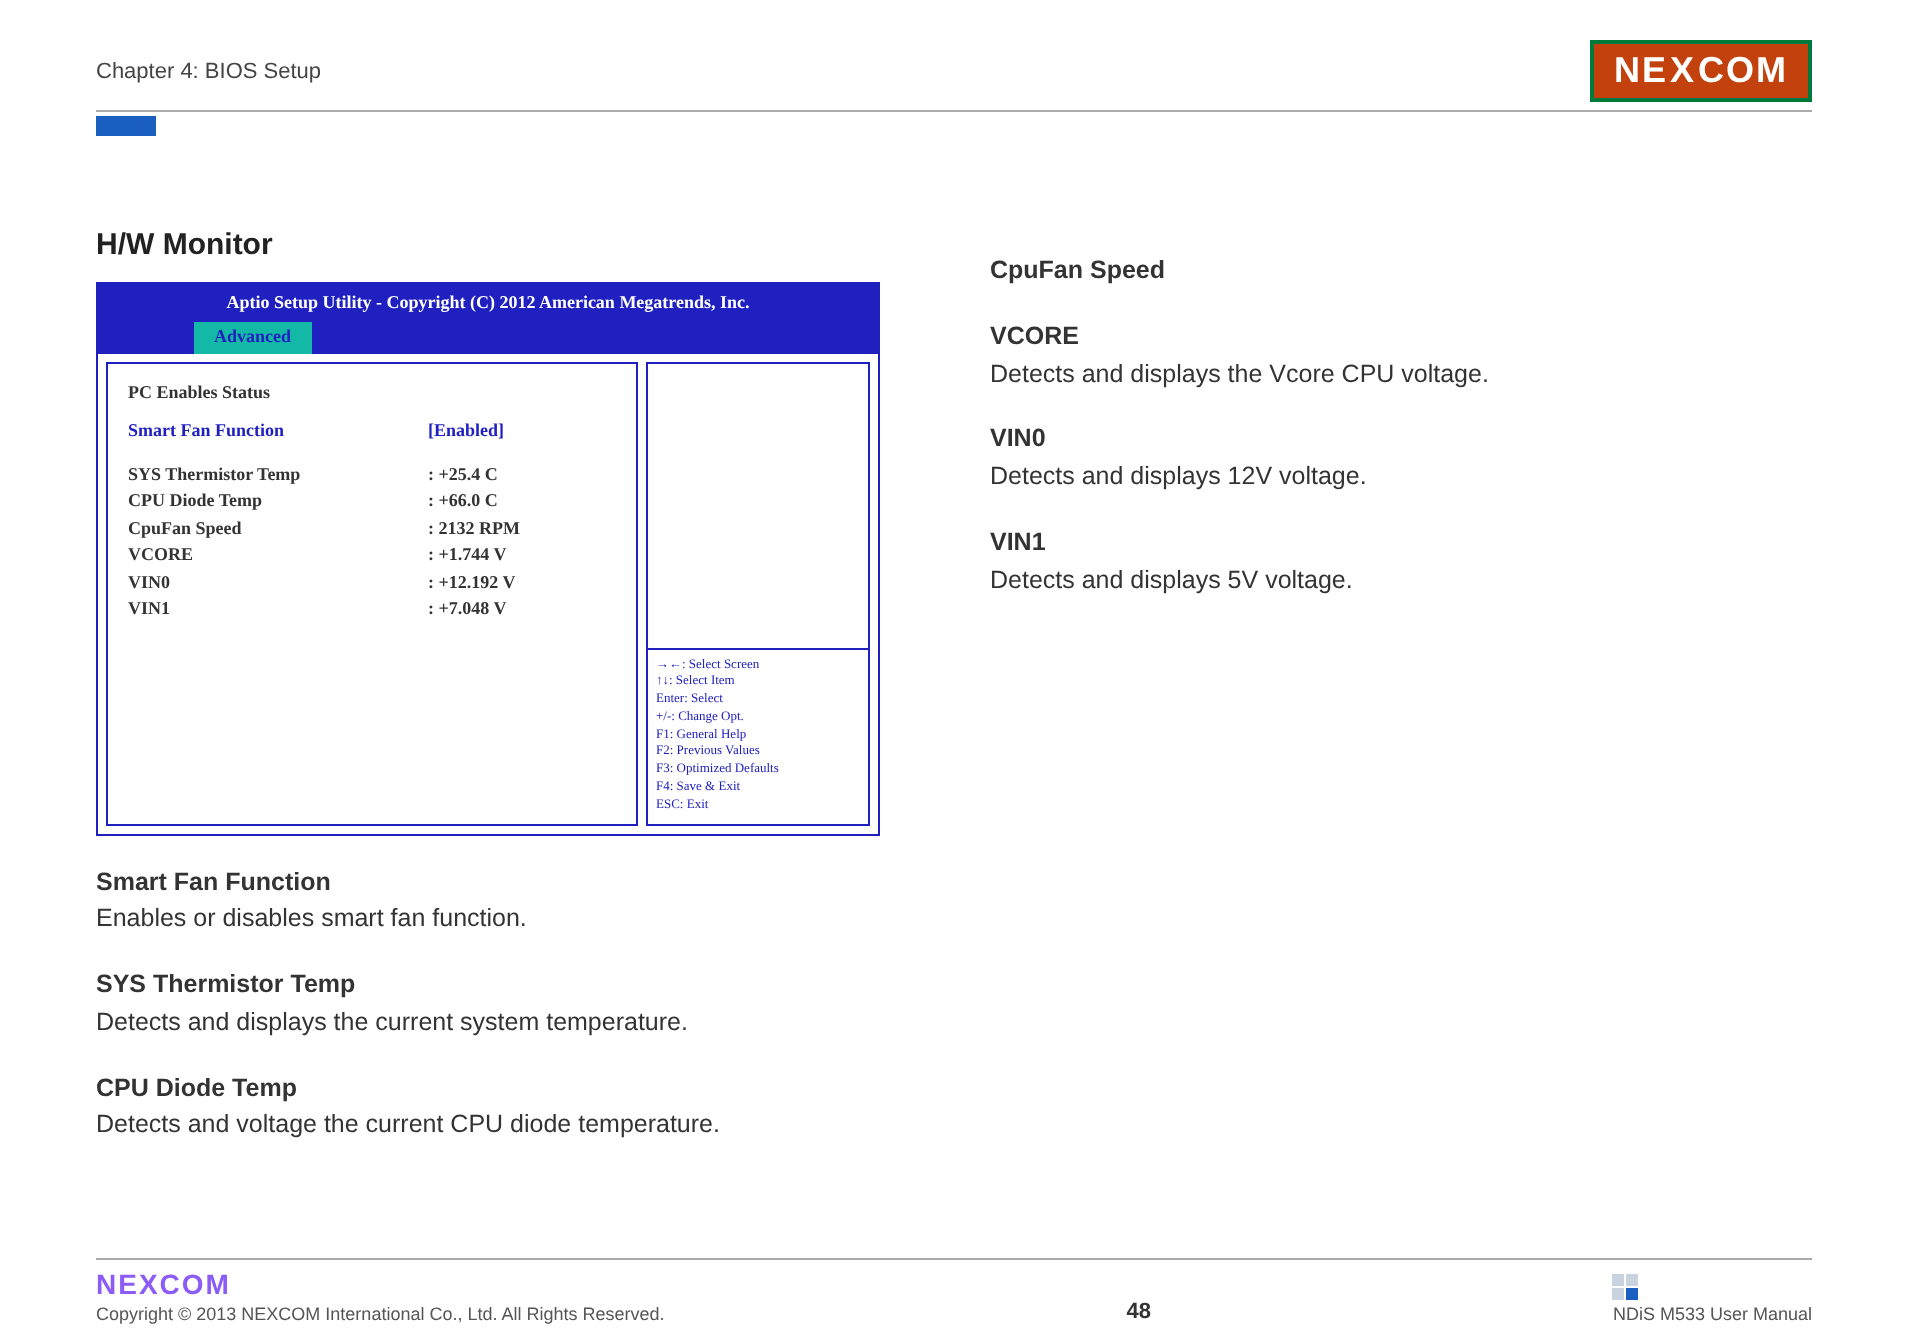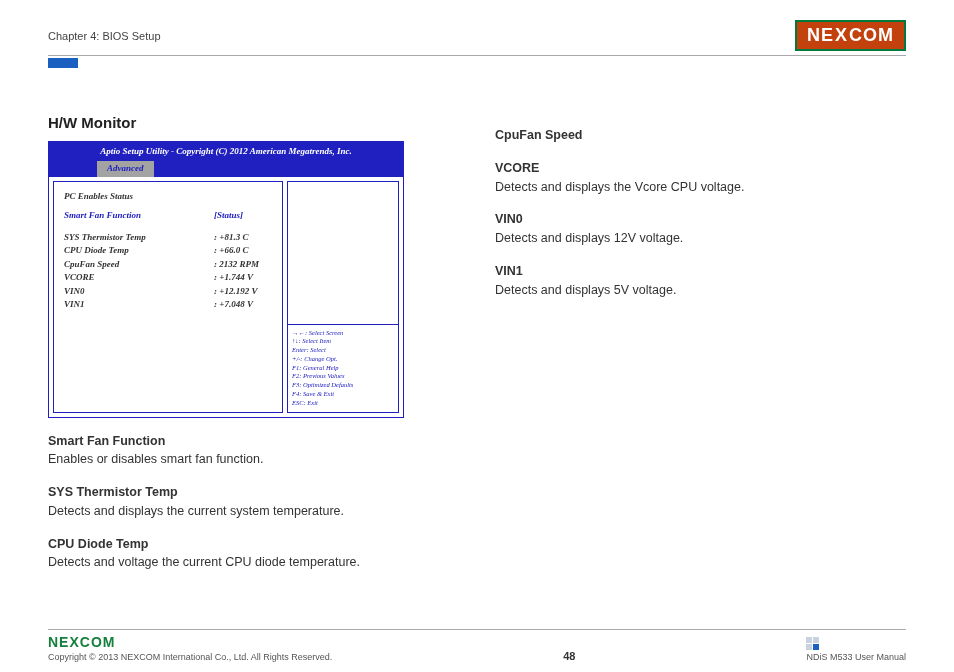--- a/index.html
+++ b/index.html
@@ -51,41 +51,40 @@
     margin-top: 44px;
   }
   .col { flex: 1; font-size: 12.5px; line-height: 1.5; color: #333; }
   .col h2 { font-size: 15px; font-weight: bold; margin-bottom: 6px; color: #222;}
   .col p { margin-bottom: 10px; text-align: justify; }
   .sect-title { font-weight: bold; margin-top: 14px; font-size: 12.5px;}
   .sect-body { margin-bottom: 4px; }
 
   .bios-wrap {
     border: 1.5px solid #2020c0;
-    width: 356px;
+    width: 392px;
     margin: 2px 0 12px 0;
     font-family: "Times New Roman", Times, serif;
     font-size: 9px;
-    font-style: italic;
   }
   .bios-top {
     background: #2020c0;
     color: #fff;
     text-align: center;
     font-weight: bold;
     padding: 3px 0;
     font-size: 9px;
   }
   .bios-tabs {
     display:flex;
     background:#2020c0;
     padding:0 0 0 48px;
   }
   .bios-tab {
-    background:#a3a3a3;
+    background:#14b8a6;
     color:#2020c0;
     font-weight:bold;
     font-size:9px;
     padding:1px 10px;
   }
   .bios-body {
     display:flex;
     background:#fff;
   }
   .bios-left {
@@ -133,21 +132,21 @@
   .footer-row {
     display:flex;
     justify-content:space-between;
     align-items:flex-end;
     font-size:9px;
     color:#555;
     margin-top:4px;
   }
   .footer-logo {
     background:#fff;
-    color:#15803d;
+    color:#8b5cf6;
     font-weight:bold;
     font-size:14px;
     letter-spacing:1px;
     margin-bottom:2px;
   }
   .page-num { font-weight:bold; font-size:11px; color:#333;}
   .footer-sq {
     display:grid;
     grid-template-columns:6px 6px;
     grid-template-rows:6px 6px;
@@ -177,26 +176,26 @@
     <div class="bios-wrap">
       <div class="bios-top">Aptio Setup Utility - Copyright (C) 2012 American Megatrends, Inc.</div>
       <div class="bios-tabs">
         <div class="bios-tab">Advanced</div>
       </div>
       <div class="bios-body">
         <div class="bios-left">
           <div class="bt">PC Enables Status</div>
           <div class="row bl" style="margin-bottom:8px;">
             <span class="k">Smart Fan Function</span>
-            <span>[Status]</span>
+            <span>[Enabled]</span>
           </div>
           <div id="bios-rows">
               <div class="row">
                 <span class="k">SYS Thermistor Temp</span>
-                <span>: +81.3 C</span>
+                <span>: +25.4 C</span>
               </div>
               <div class="row">
                 <span class="k">CPU Diode Temp</span>
                 <span>: +66.0 C</span>
               </div>
               <div class="row">
                 <span class="k">CpuFan Speed</span>
                 <span>: 2132 RPM</span>
               </div>
               <div class="row">

